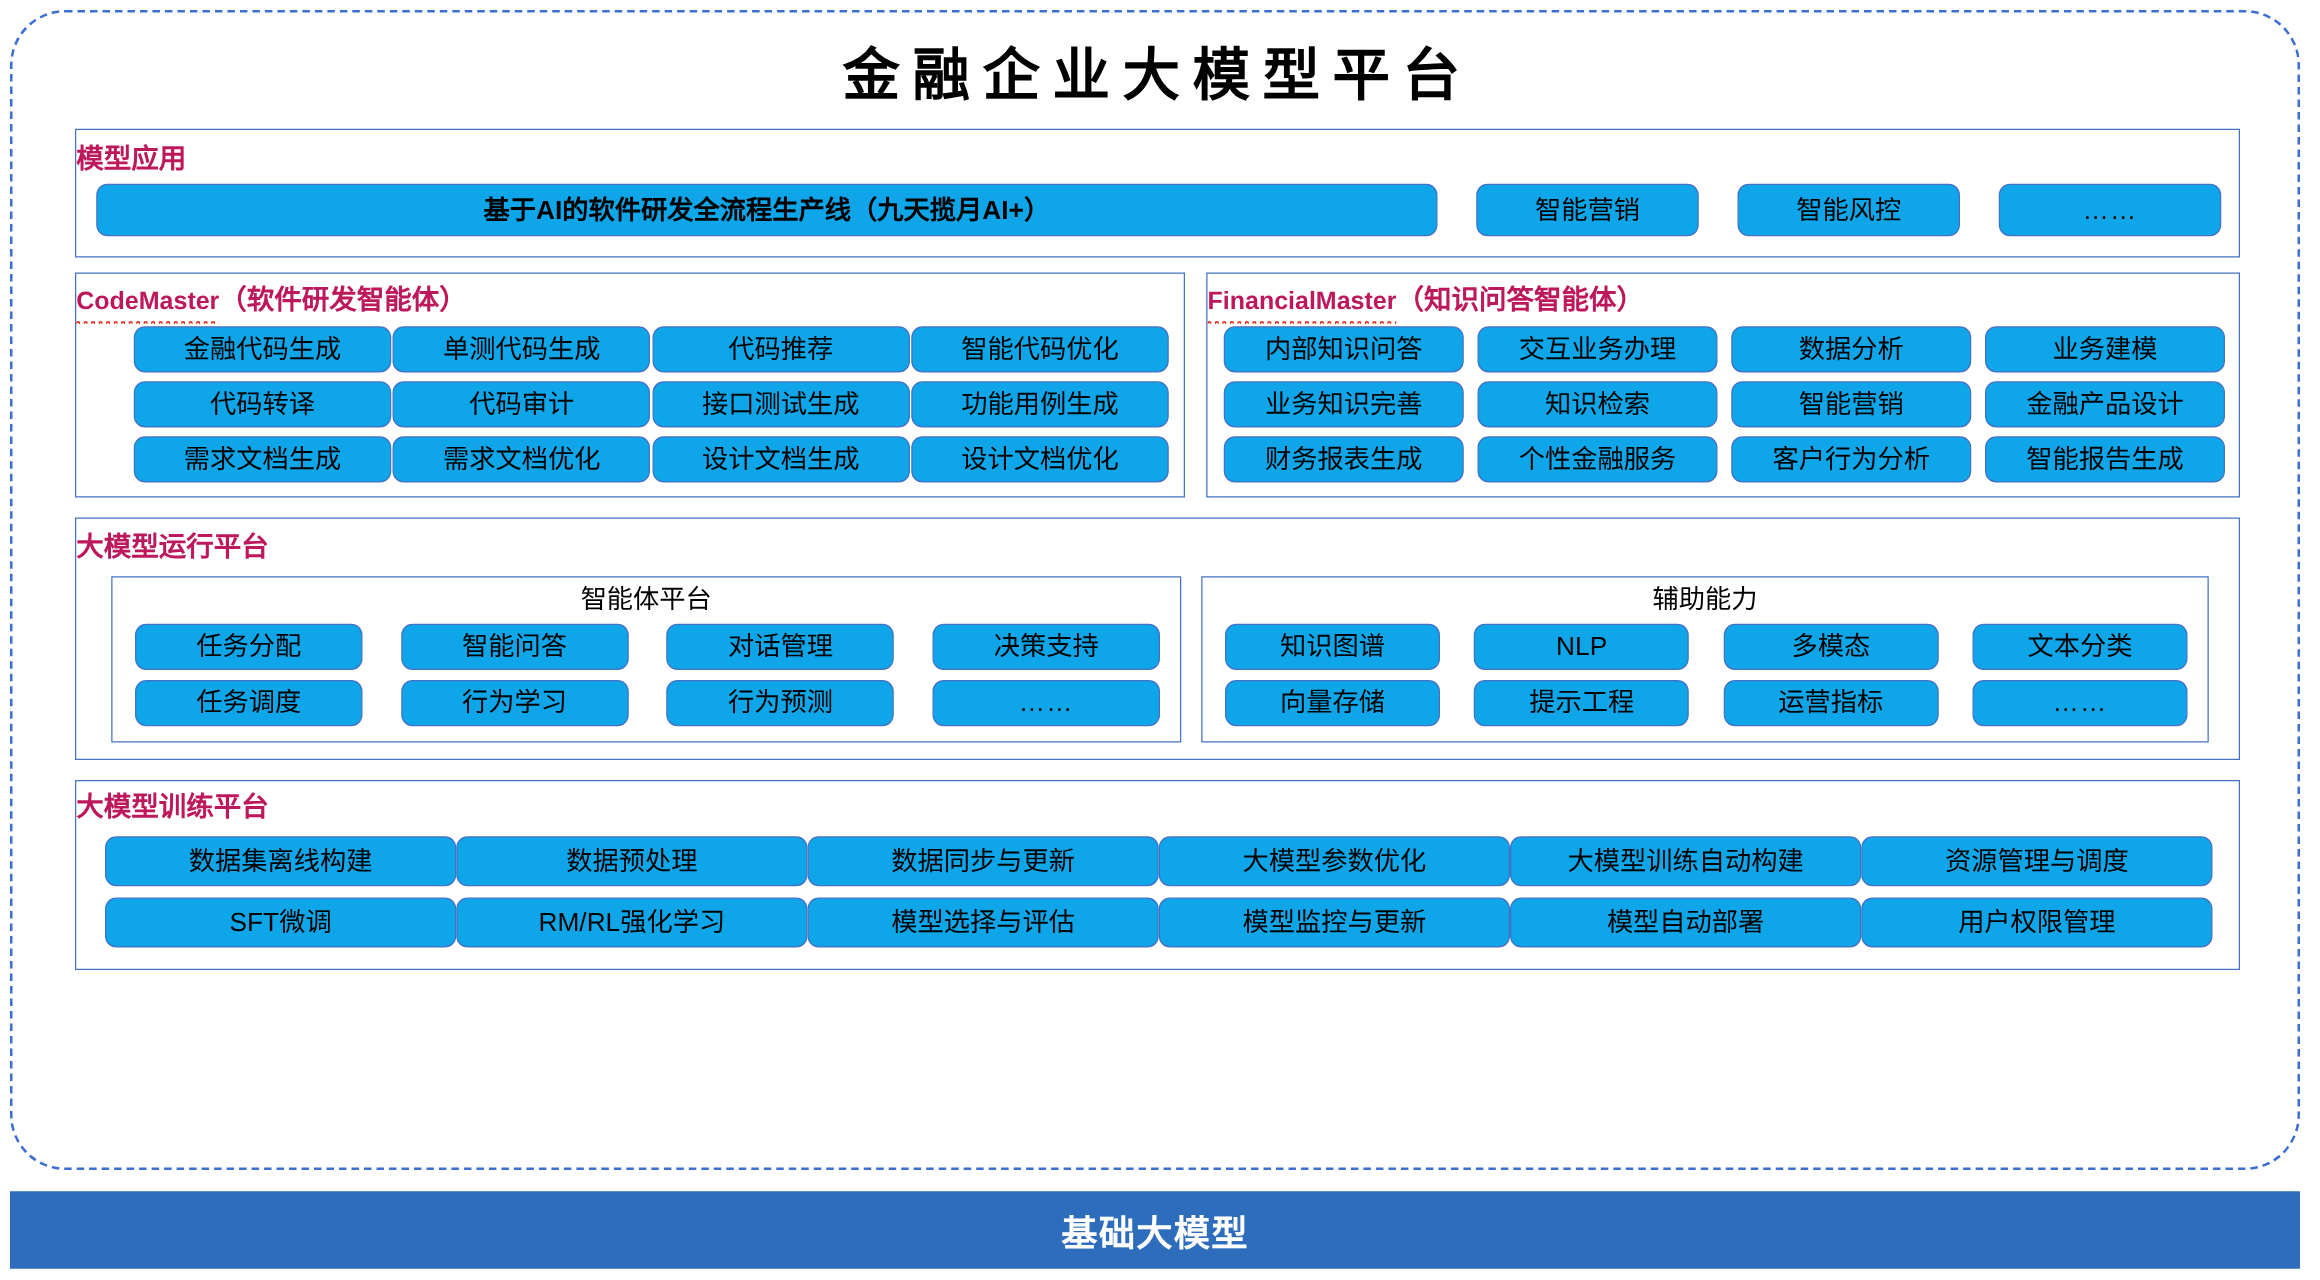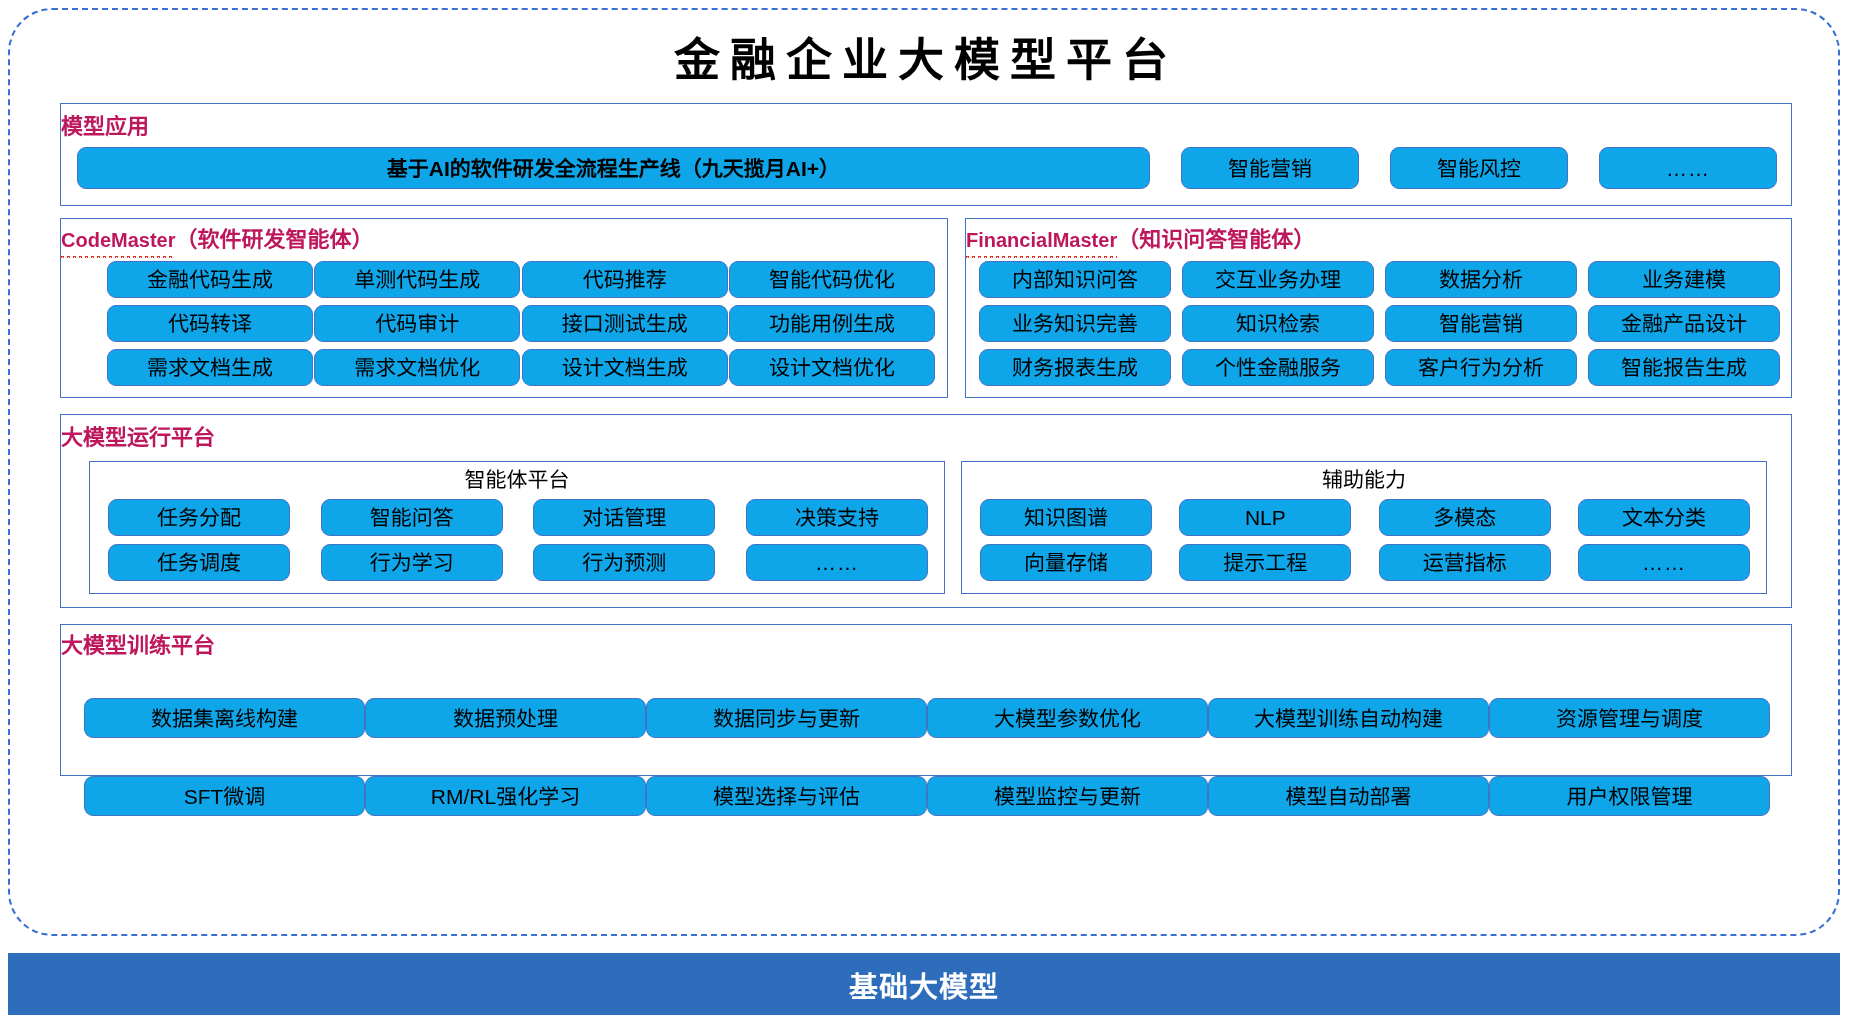--- a/index.html
+++ b/index.html
@@ -223,21 +223,21 @@
     height: 152px;
   }
   #sec-train > .panel-title { margin-top: 8px; font-family: Liberation Mono, monospace; }
   #train-grid {
     position: absolute;
     left: 23px;
     top: 44px;
     width: 1686px;
   }
   #train-grid .row { margin-bottom: 9px; }
-  #train-grid .pill { width: 292px; height: 40px; margin-top: 29px; }
+  #train-grid .pill { width: 292px; height: 40px; }
 
   
   #base-bar {
     position: absolute;
     left: 8px;
     top: 953px;
     width: 1832px;
     height: 62px;
     background: #2e6dbb;
     display: flex;

